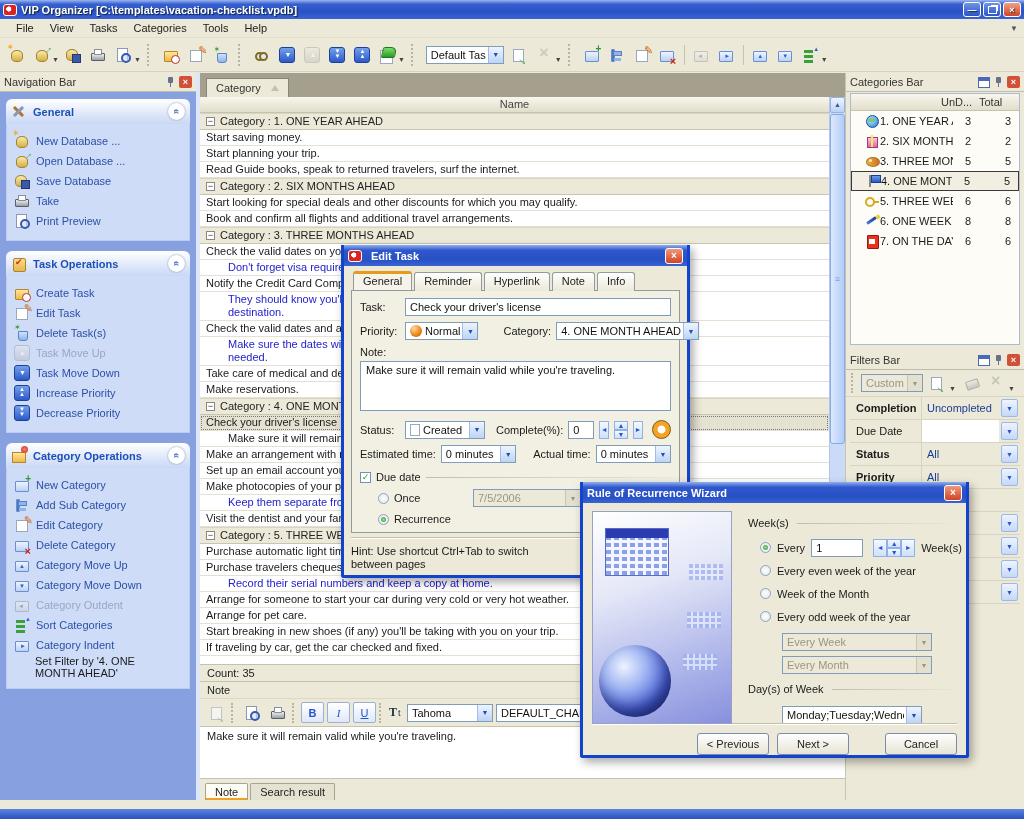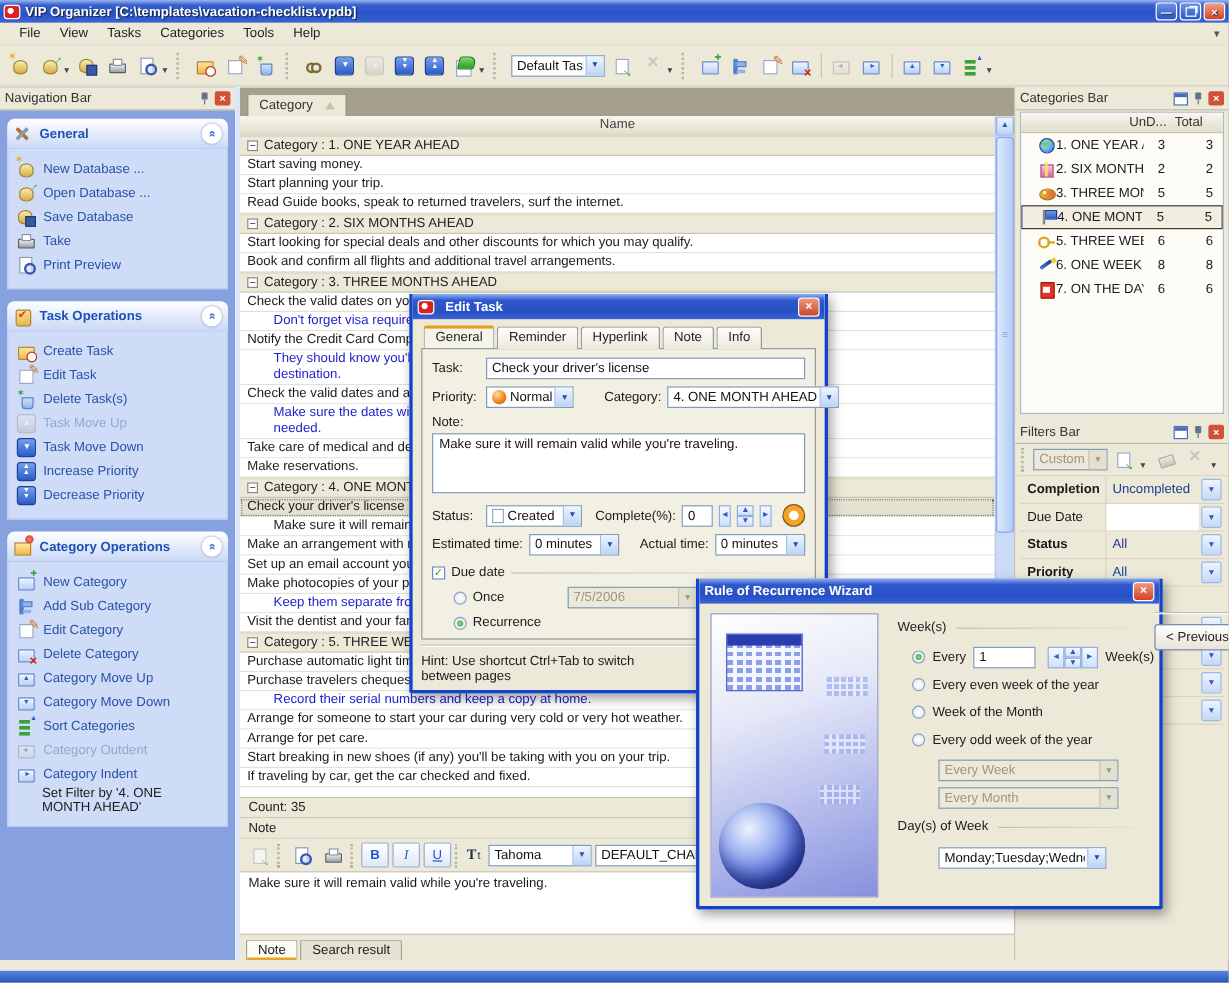--- a/index.html
+++ b/index.html
@@ -149,21 +149,21 @@
 .pageic{width:10px;height:12px;background:#fff;border:1px solid #9ab;flex:none;margin-right:3px}
 .obtn{width:19px;height:19px;border-radius:50%;background:radial-gradient(#fff 0 30%,#f6a224 36% 78%,#c87818 100%);border:1px solid #7a5a18;flex:none;margin-left:4px}
 .grline{flex:1;height:1px;background:linear-gradient(90deg,#c2beaa,#ece9d8)}
 .hintrow{display:flex;align-items:flex-start;gap:8px;border-top:1px solid #fff;box-shadow:0 -1px 0 #c2beaa;padding-top:6px;margin-top:5px}
 .hint{width:218px;line-height:13px;color:#1a1a1a}
 .okbtn{margin-left:auto;width:96px;height:22px;border:1px solid #7a8baf;border-radius:3px;background:linear-gradient(#fff,#e8e5d6);display:flex;align-items:center;justify-content:center;gap:6px;color:#222}
 .okck{color:#1a9a1a;font-weight:bold}
 
 
 #wizard{left:580px;top:482px;width:389px;height:276px;z-index:20}
-.wzbody{height:calc(100% - 21px);display:flex;flex-direction:row;padding:8px 9px 7px}
+.wzbody{height:calc(100% - 21px);display:flex;flex-direction:column;padding:8px 9px 7px}
 .wzmain{flex:1;display:flex;gap:16px}
 .wzimg{width:140px;flex:none;border:1px solid #98a0c8;position:relative;background:linear-gradient(160deg,#ffffff 0%,#e4e7f7 35%,#aab2e9 75%,#8890dd 100%);overflow:hidden}
 .cal{position:absolute;top:16px;left:12px;width:64px;height:48px;border:1px solid #5a6ac8;background:#8ca0ea;background-image:repeating-linear-gradient(90deg,transparent 0 5px,#f4f6ff 5px 8px),repeating-linear-gradient(0deg,transparent 0 4px,#f4f6ff 4px 7px)}
 .cal::before{content:"";position:absolute;top:0;left:0;right:0;height:9px;background:#2a3cb0}
 .mg{position:absolute;width:34px;height:16px;background:#9eb0ee;background-image:repeating-linear-gradient(90deg,transparent 0 4px,#e8ecfc 4px 6px),repeating-linear-gradient(0deg,transparent 0 4px,#e8ecfc 4px 6px);opacity:.75}
 .orbimg{position:absolute;bottom:6px;left:6px;width:72px;height:72px;border-radius:50%;background:radial-gradient(circle at 35% 30%,#eef3ff 0%,#9fb4f2 32%,#4a63d8 65%,#1c2a8e 100%);box-shadow:inset -5px -9px 14px rgba(0,0,30,.45)}
 .wzright{flex:1;display:flex;flex-direction:column;padding-top:4px}
 .wgl{display:flex;align-items:center;gap:8px;margin:2px 0 7px;color:#1a1a1a}
 .wopt{display:flex;align-items:center;gap:6px;height:23px;margin-left:12px;color:#1a1a1a}
 .wspin{display:flex;align-items:center;margin-left:4px}
@@ -463,27 +463,27 @@
                 <span>Delete Category</span>
               </div>
               <div class="nitem">
                 <span class="ic ic-cat-up fold"></span>
                 <span>Category Move Up</span>
               </div>
               <div class="nitem">
                 <span class="ic ic-cat-down fold"></span>
                 <span>Category Move Down</span>
               </div>
-              <div class="nitem">
-                <span class="ic ic-sort"></span>
-                <span>Sort Categories</span>
-              </div>
               <div class="nitem dis">
                 <span class="ic ic-cat-out fold"></span>
                 <span>Category Outdent</span>
+              </div>
+              <div class="nitem">
+                <span class="ic ic-sort"></span>
+                <span>Sort Categories</span>
               </div>
               <div class="nitem">
                 <span class="ic ic-cat-in fold"></span>
                 <span>Category Indent</span>
               </div>
               <div class="nitem plain">
                 <span>Set Filter by '4. ONE MONTH AHEAD'</span>
               </div>
             </div>
           </div>

